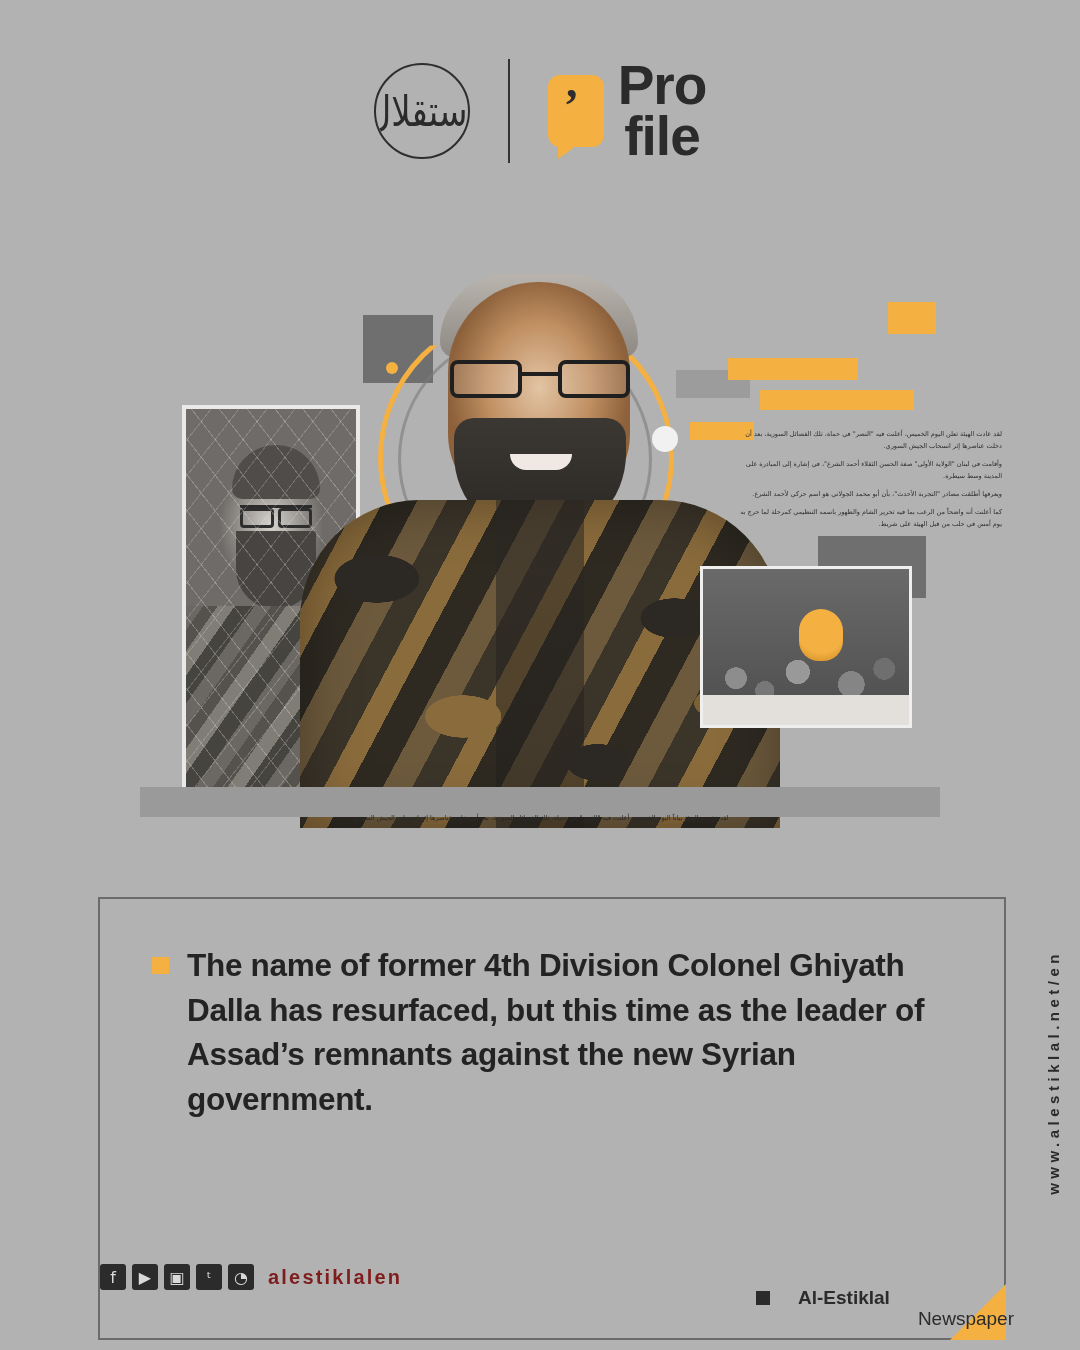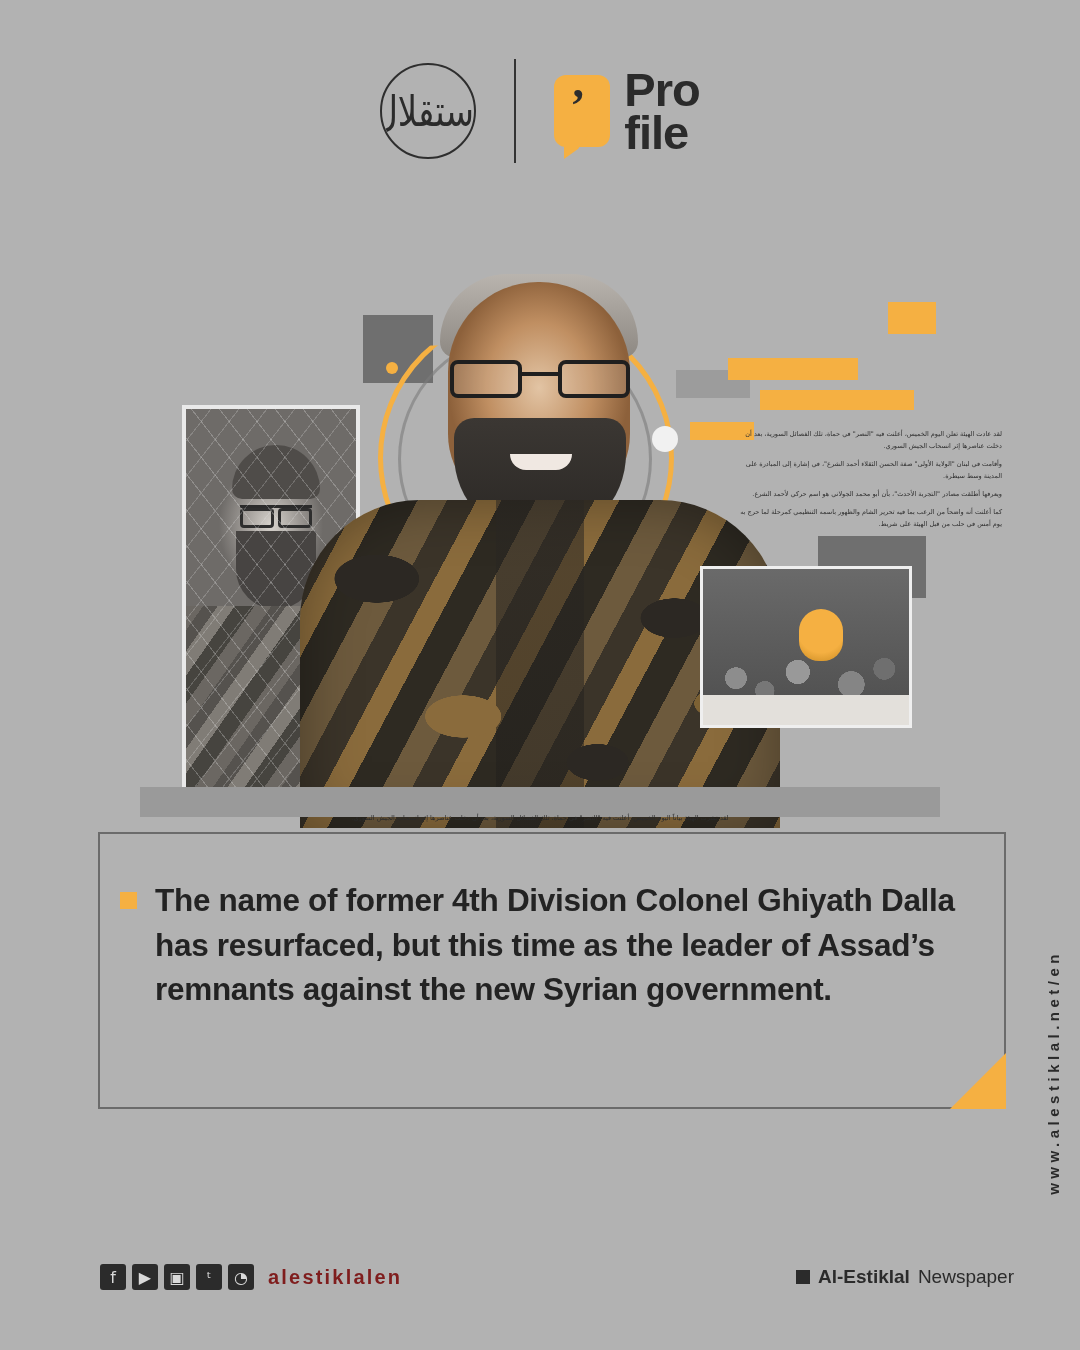--- a/index.html
+++ b/index.html
@@ -62,22 +62,22 @@
   }
   .bubble .quote {
     position: absolute;
     left: 16px; top: 8px;
     font-size: 46px; line-height: 1;
     color: #2d2d2d;
     font-family: "Liberation Serif", serif;
     font-weight: bold;
   }
   .profile-text {
-    font-size: 47px; font-weight: bold; line-height: 0.92;
-    color: #2b2b2b; letter-spacing: -1px;
+    font-size: 55px; font-weight: bold; line-height: 0.92;
+    color: #2b2b2b; letter-spacing: -1px; text-align: center;
   }
 
   
   .collage {
     position: absolute;
     top: 250px; left: 0; width: 1080px; height: 580px;
   }
   .blk {
     position: absolute;
   }
@@ -262,24 +262,24 @@
     line-height: 1.7;
     color: #2b2b2b;
     text-align: center;
     padding: 0 10px;
     margin-top: 34px;
   }
 
   
   .quote-box {
     position: absolute;
-    left: 98px; top: 832px;
-    width: 908px; height: 277px;
+    left: 98px; top: 897px;
+    width: 908px; height: 443px;
     border: 2px solid #6b6b6b;
-    padding: 44px 46px 0 20px;
+    padding: 44px 46px 0 52px;
   }
   .quote-box .corner {
     position: absolute;
     right: -2px; bottom: -2px;
     width: 0; height: 0;
     border-left: 56px solid transparent;
     border-bottom: 56px solid #f5b042;
   }
   .bullet-row {
     display: flex; align-items: flex-start; gap: 18px;
@@ -316,28 +316,28 @@
     font-size: 16px;
     font-family: "DejaVu Sans", sans-serif;
   }
   .handle {
     position: absolute; left: 268px; top: 24px;
     font-size: 20px; font-weight: bold; color: #7f1d1d;
     letter-spacing: 2.2px;
   }
   .news-label {
     position: absolute; right: 66px; top: 24px;
-    display: flex; align-items: center; gap: 8px;
+    display: flex; align-items: center; gap: 28px;
     font-size: 19px; color: #2b2b2b;
   }
   .news-label .sq {
     width: 14px; height: 14px; background: #2b2b2b;
   }
   .news-label b { font-weight: bold; }
-  .news-label span.light { font-weight: normal; }
+  .news-label span.light { font-weight: normal; margin-top: 42px; }
 
   
   .vurl {
     position: absolute;
     right: 18px; top: 950px;
     font-size: 15px;
     font-weight: bold;
     letter-spacing: 4.5px;
     color: #2a2a2a;
     writing-mode: vertical-rl;

